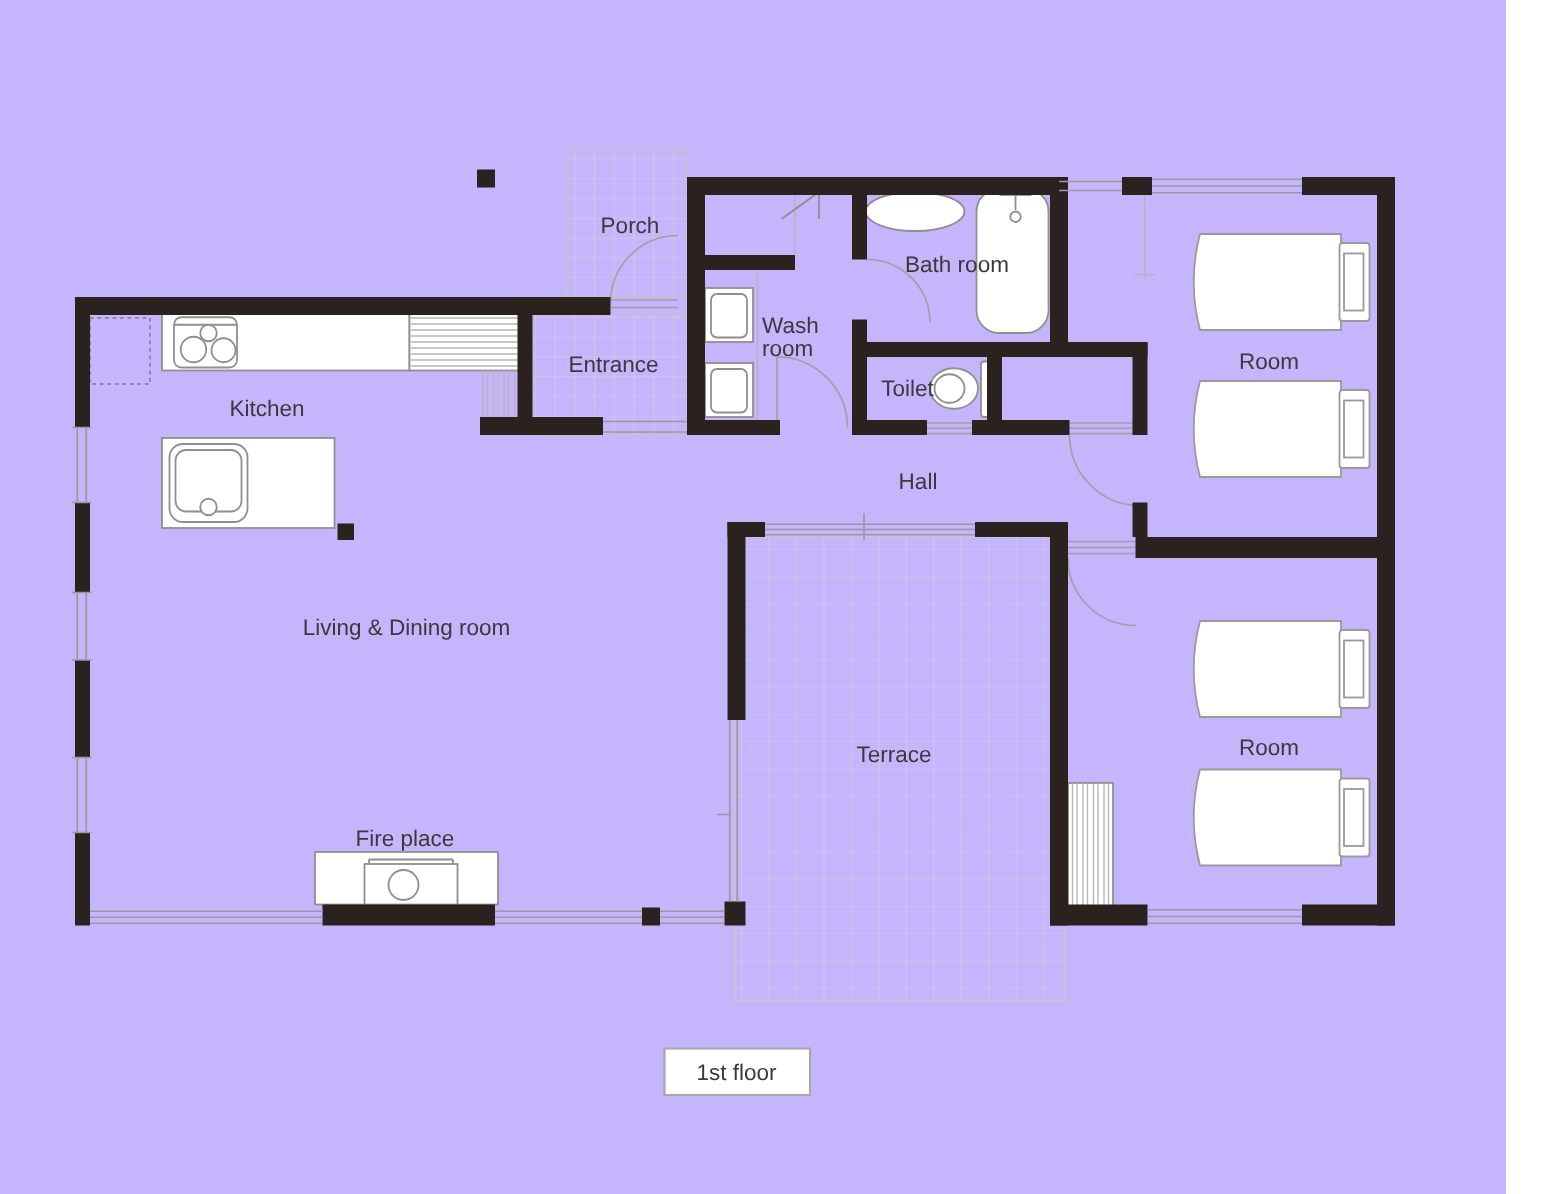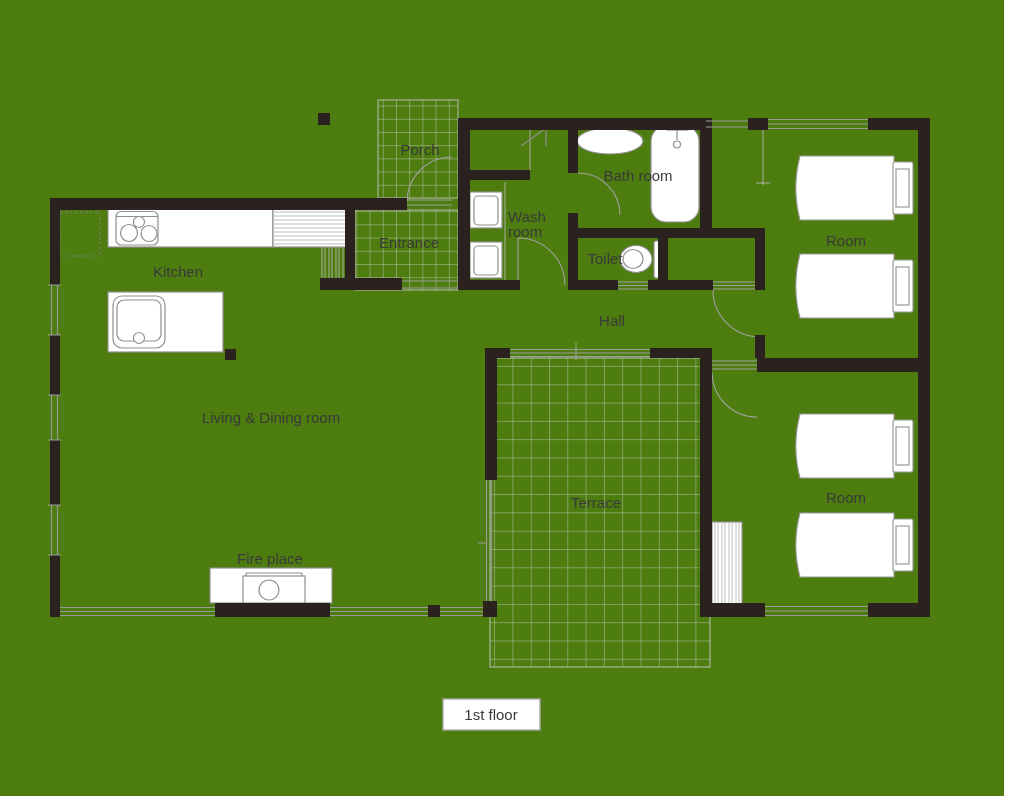--- a/index.html
+++ b/index.html
@@ -1,16 +1,16 @@
 <!DOCTYPE html>
 <html><head>
 <meta charset="utf-8">
 <style>
   html,body{margin:0;padding:0;background:#ffffff;}
-  .stage{width:1004px;height:796px;position:relative;background:#4d7c0f;}
+  .stage{width:1004px;height:796px;position:relative;background:#c4b5fd;}
   svg{display:block;}
   text{font-family:"Liberation Sans", sans-serif; fill:#3a3a3a;}
   .lbl{font-size:15px;}
   .mid{text-anchor:middle;}
   .fx{stroke:#8f8f8f;stroke-width:1.2;fill:#ffffff;}
   .fxn{stroke:#8f8f8f;stroke-width:1.2;fill:none;}
   .win{stroke:#9a9a9a;stroke-width:1.1;fill:none;}
   .door{stroke:#a0a0a0;stroke-width:1.1;fill:none;}
   .thin{stroke:#b5b5b5;stroke-width:0.9;fill:none;}
 </style>

